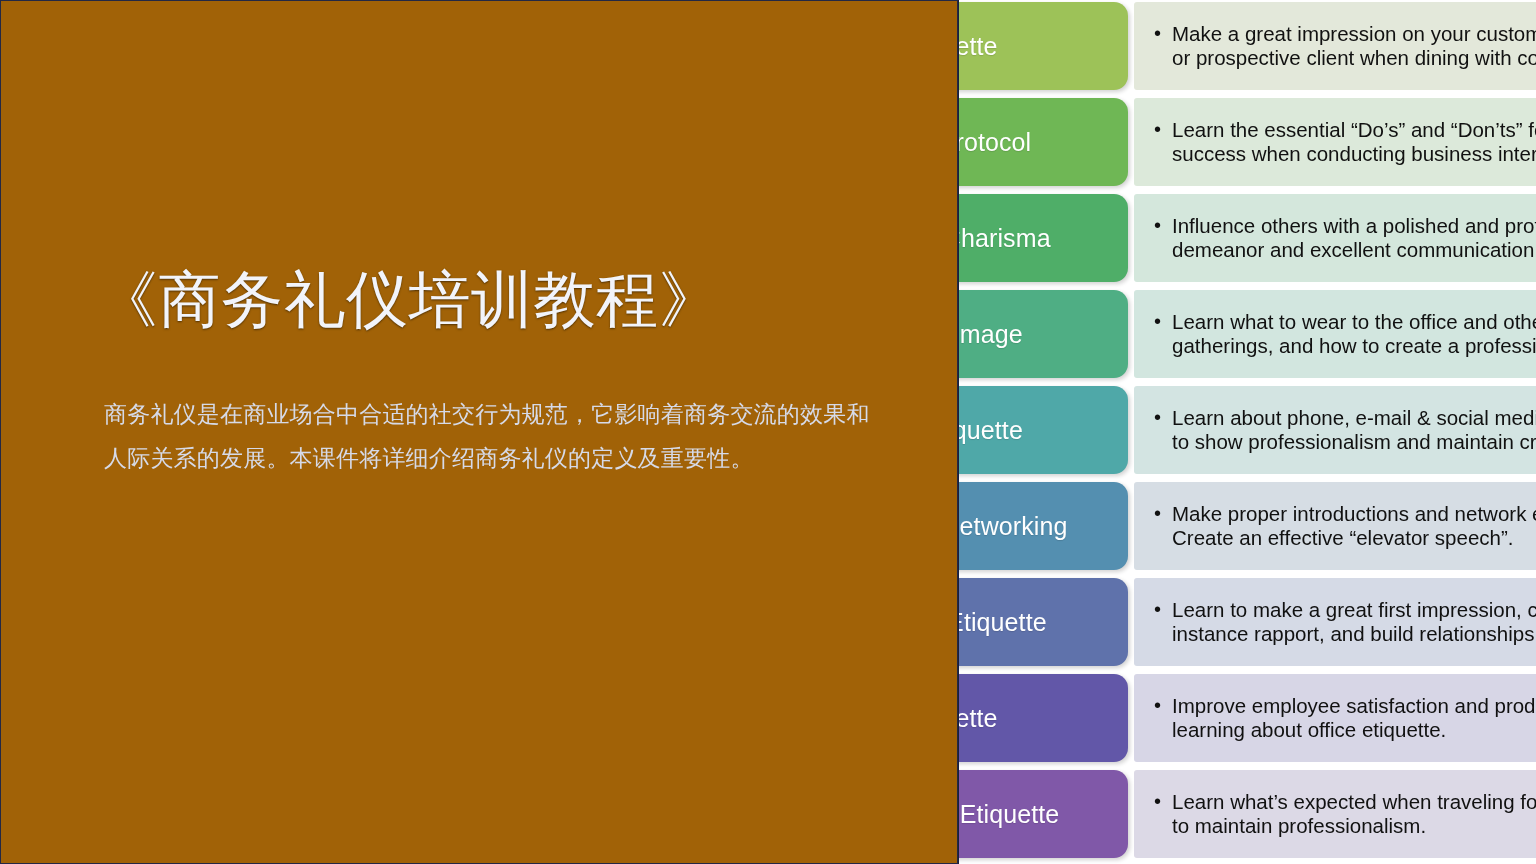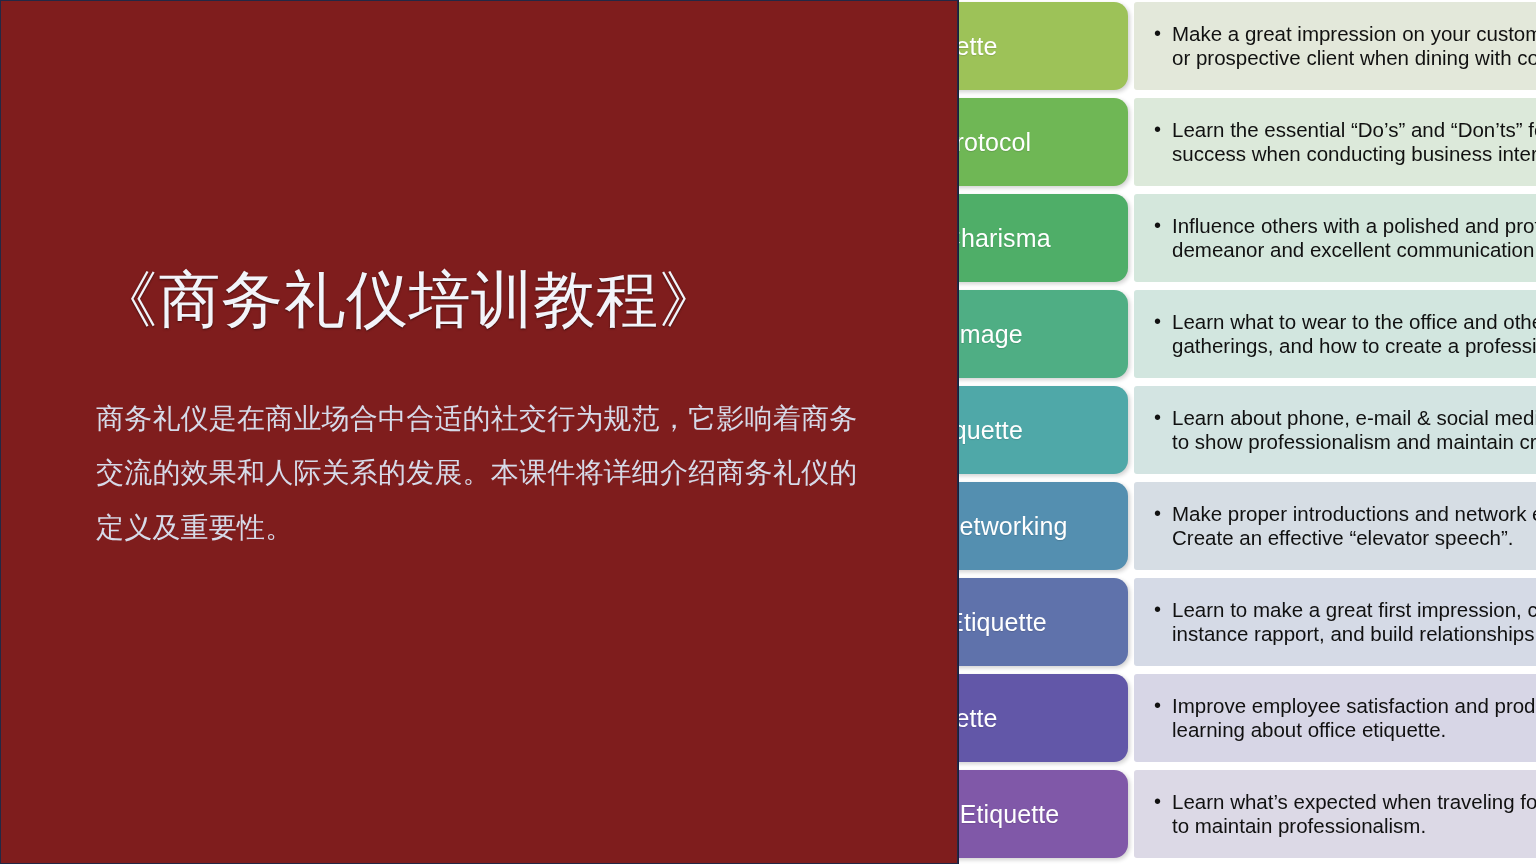--- a/index.html
+++ b/index.html
@@ -130,24 +130,24 @@
     font-size: 62px;
     line-height: 1.22;
     font-weight: 400;
     letter-spacing: 0.5px;
     margin: 0;
     text-shadow: 0 1px 2px rgba(0,0,0,0.5);
   }
 
   #slide-subtitle {
     color: #d6dae8;
-    font-size: 28px;
+    font-size: 23px;
     line-height: 1.95;
     font-weight: 400;
-    margin: 0;
+    margin: 8px;
     margin-top: 54px;
     width: 770px;
     letter-spacing: 0.2px;
   }
 </style>
 </head>
 <body>
 
 <div id="slide" style="--bg: #0d1128;">
 
@@ -256,20 +256,20 @@
       <div class="topic-desc" style="background-color: rgb(220, 217, 230);">
         <div class="topic-desc-text">
           <span>Learn what’s expected when traveling for business</span>
           <span class="l2">to maintain professionalism.</span>
         </div>
       </div>
     </div>
 
   </div>
 
-  <div id="title-panel" style="background-color: #7f1d1d;">
+  <div id="title-panel" style="background-color: #a16207;">
     <div id="title-block">
       <h1 id="slide-title"><span>《商务礼仪培训教程》</span><br></h1>
       <p id="slide-subtitle">商务礼仪是在商业场合中合适的社交行为规范，它影响着商务交流的效果和人际关系的发展。本课件将详细介绍商务礼仪的定义及重要性。</p>
     </div>
   </div>
 
 </div>
 
 </body></html>

